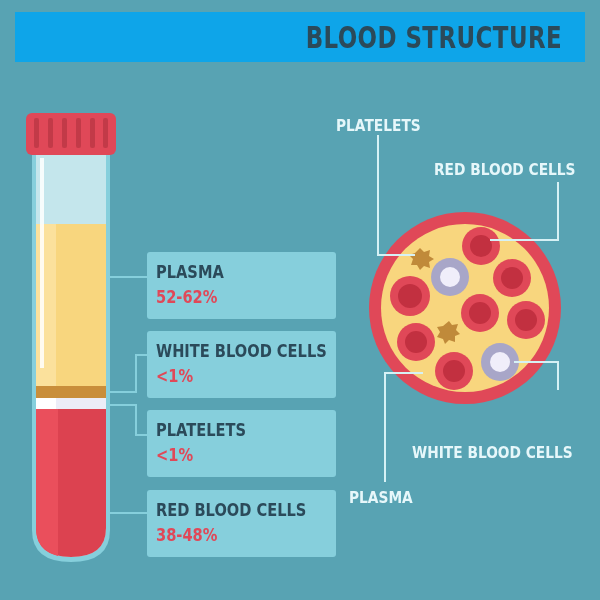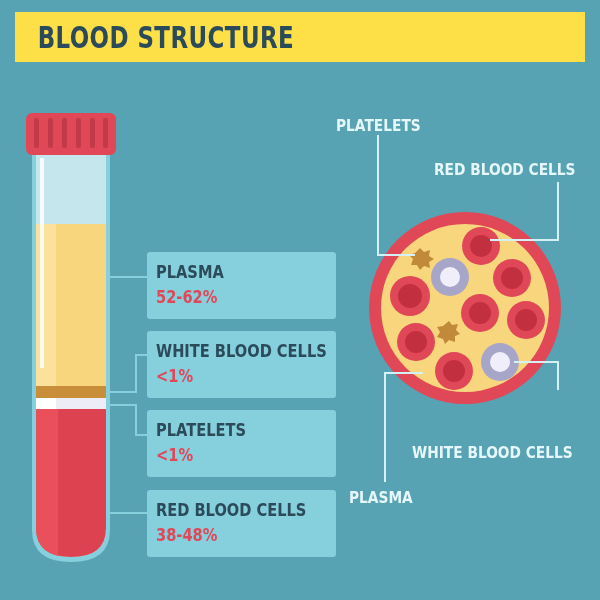--- a/index.html
+++ b/index.html
@@ -1,18 +1,18 @@
 <!DOCTYPE html>
 <html><head>
 <meta charset="utf-8">
 <style>
   html,body{margin:0;padding:0;}
   body{width:600px;height:600px;background:#58a3b3;position:relative;overflow:hidden;font-family:"DejaVu Sans","Liberation Sans",sans-serif;}
   .abs{position:absolute;}
-  .title-bar{left:15px;top:12px;width:570px;height:50px;background:#fde047;display:flex;align-items:center;justify-content:flex-start;}
+  .title-bar{left:15px;top:12px;width:570px;height:50px;background:#0ea5e9;display:flex;align-items:center;justify-content:flex-end;}
   .title-text{font-family:"DejaVu Sans Condensed","DejaVu Sans",sans-serif;font-weight:bold;font-size:30px;color:#2b4a5a;letter-spacing:0.5px;transform:scaleX(0.85);}
   .box{left:147px;width:189px;height:67px;background:#86cfdc;border-radius:3px;}
   .box .lbl{position:absolute;left:9px;top:10px;font-weight:bold;font-size:17px;color:#2b4a5a;white-space:nowrap;transform:scaleX(0.86);transform-origin:left;}
   .box .val{position:absolute;left:9px;top:35px;font-weight:bold;font-size:17px;color:#e04858;white-space:nowrap;transform:scaleX(0.86);transform-origin:left;}
   .clabel{font-weight:bold;font-size:16px;color:#e6f7fa;white-space:nowrap;transform:scaleX(0.86);transform-origin:left;}
   svg{position:absolute;left:0;top:0;}
 </style>
 </head>
 <body>
 

